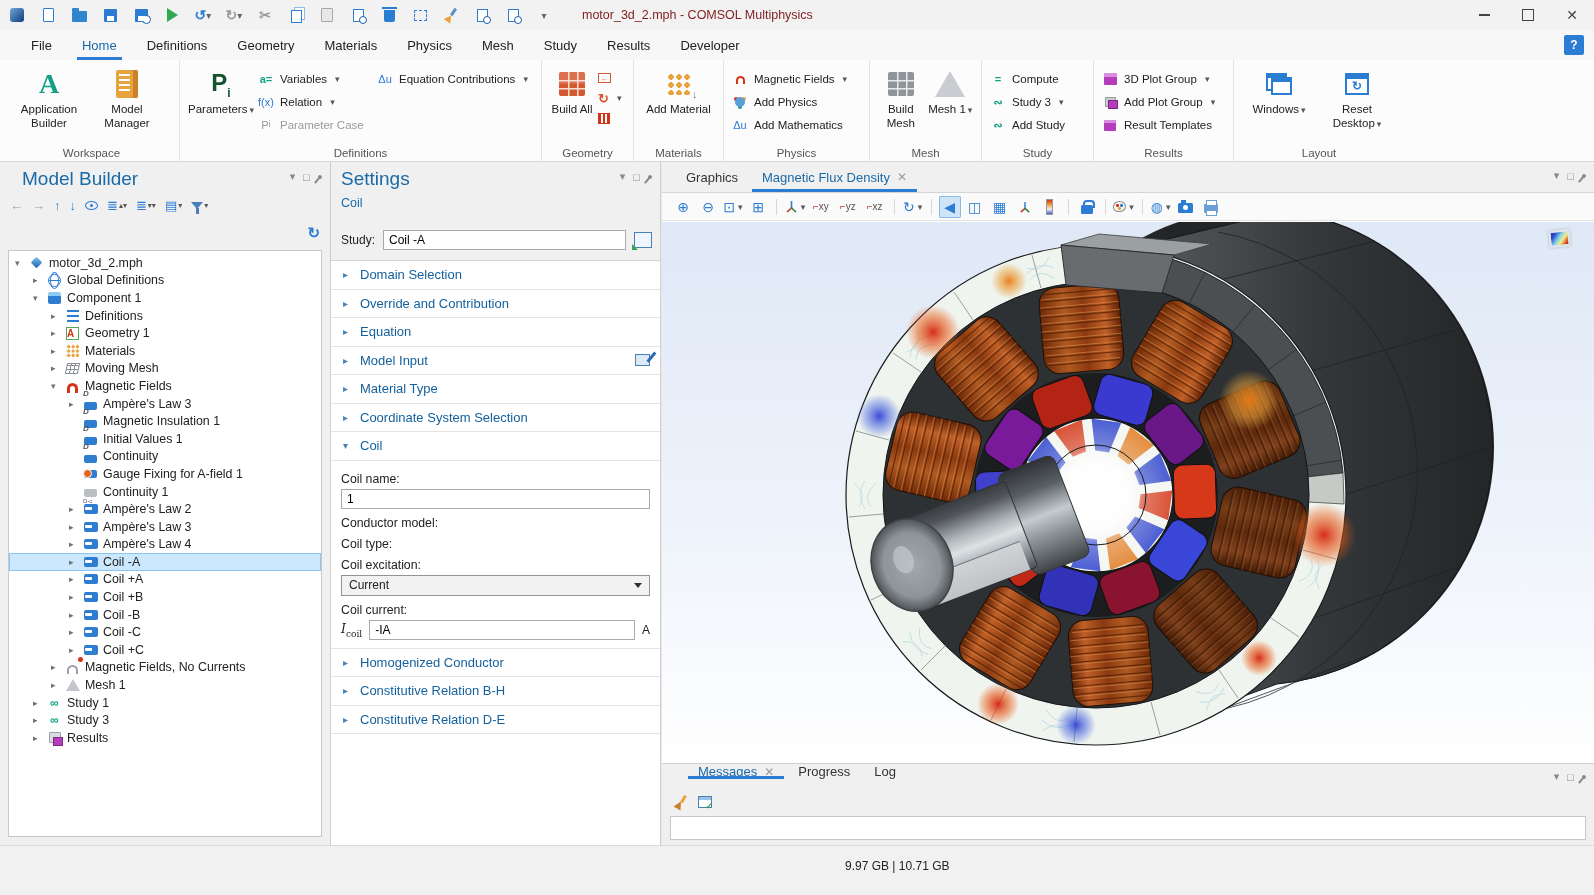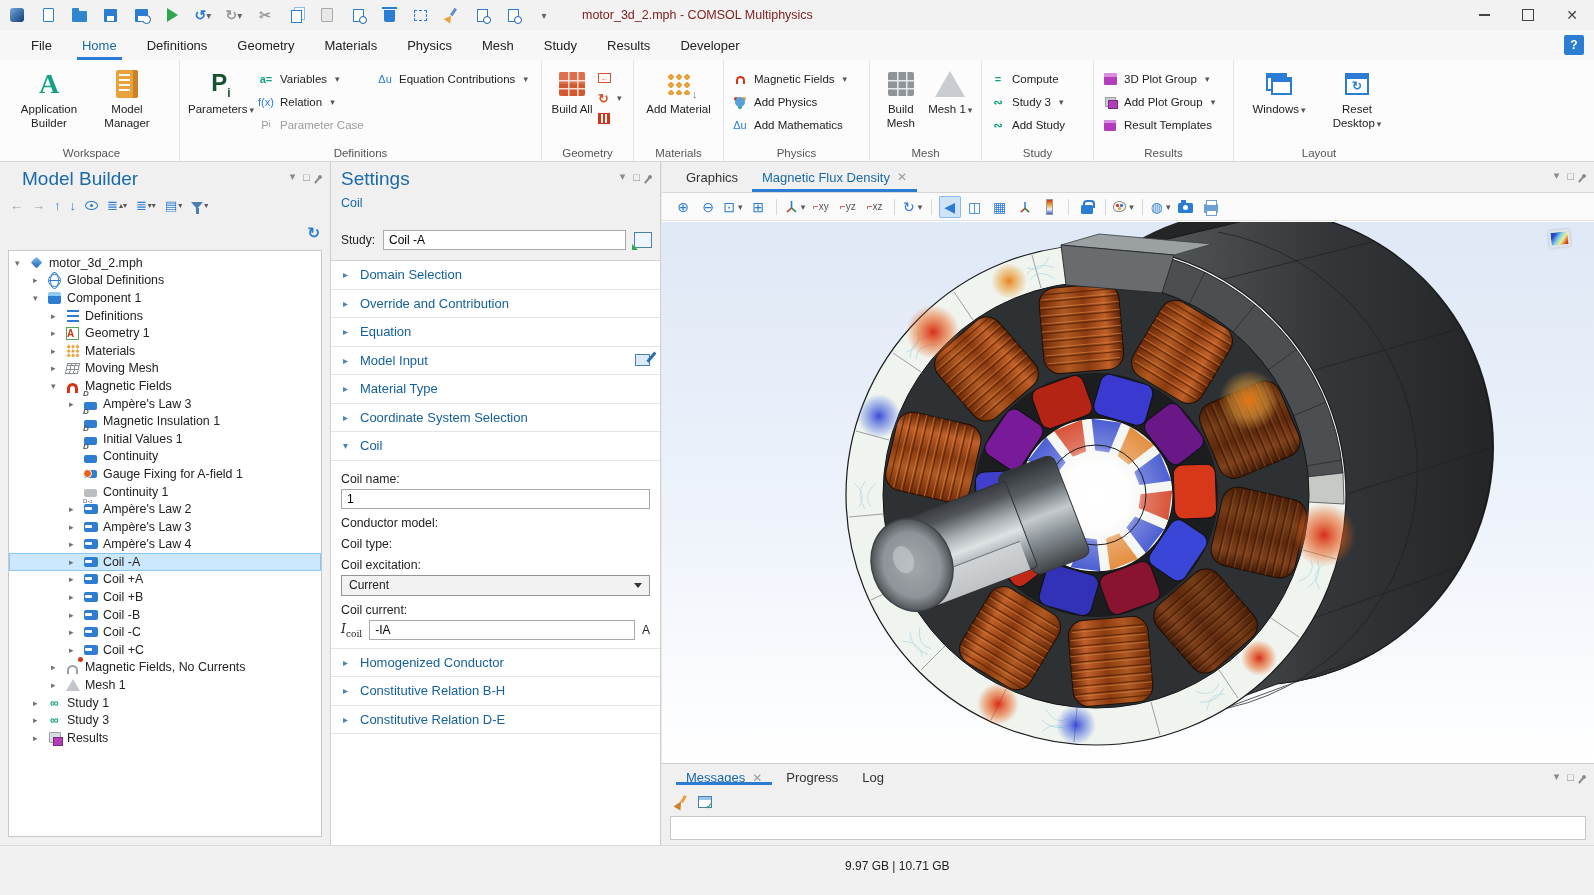--- a/index.html
+++ b/index.html
@@ -205,21 +205,21 @@
   .i-print { width:14px; height:9px; background:#6d9fd4; border-radius:1px; position:relative; margin-top:4px; }
   .i-print::before { content:''; position:absolute; left:2.5px; top:-4px; width:9px; height:4px; background:#fff; border:1px solid #6d9fd4; }
   .i-print::after { content:''; position:absolute; left:2.5px; bottom:-3px; width:9px; height:4px; background:#fff; border:1px solid #6d9fd4; }
   #viewport { position:absolute; left:0; top:60px; right:0; bottom:0; overflow:hidden; }
   #viewport svg { display:block; width:100%; height:100%; }
   #vp-thumb { position:absolute; right:24px; top:8px; width:21px; height:17px; border:2px solid #e2e4e8; border-radius:2px;
     background:linear-gradient(130deg,#2847c8 20%,#7fd0ec 45%,#f0ee8a 65%,#cc3a14 90%); transform:rotate(-6deg); box-shadow:0 0 3px rgba(0,0,0,.25); }
 
   
   #msg { position:absolute; left:662px; top:763px; right:0; height:82px; background:#f0f0f0; border-top:1px solid #cfcfcf; }
-  #msg-tabs { height:27px; display:flex; align-items:center; padding-left:12px; position:relative; }
+  #msg-tabs { height:27px; display:flex; align-items:flex-start; padding-left:24px; position:relative; }
   #msg-toolbar { height:22px; display:flex; align-items:center; gap:10px; padding-left:12px; }
   .i-broom { width:14px; height:14px; position:relative; }
   .i-broom::before { content:''; position:absolute; left:8px; top:0; width:2.5px; height:8px; background:#e8a33d; transform:rotate(30deg); }
   .i-broom::after { content:''; position:absolute; left:1px; top:6px; width:0; height:0;
     border-bottom:8px solid #c9822a; border-left:4px solid transparent; border-right:4px solid transparent; transform:rotate(30deg); }
   .i-tblc { width:14px; height:12px; border:1.5px solid #4a7fb5; background:#fff; box-shadow:inset 0 3px 0 #9cc3e8; position:relative; }
   .i-tblc::after { content:'✓'; position:absolute; right:-2px; bottom:-4px; color:#2fa84f; font-size:9px; font-weight:bold; }
   #msg-box { position:absolute; left:8px; right:8px; top:52px; bottom:5px; background:#fff; border:1px solid #c8c8c8; }
 
   

